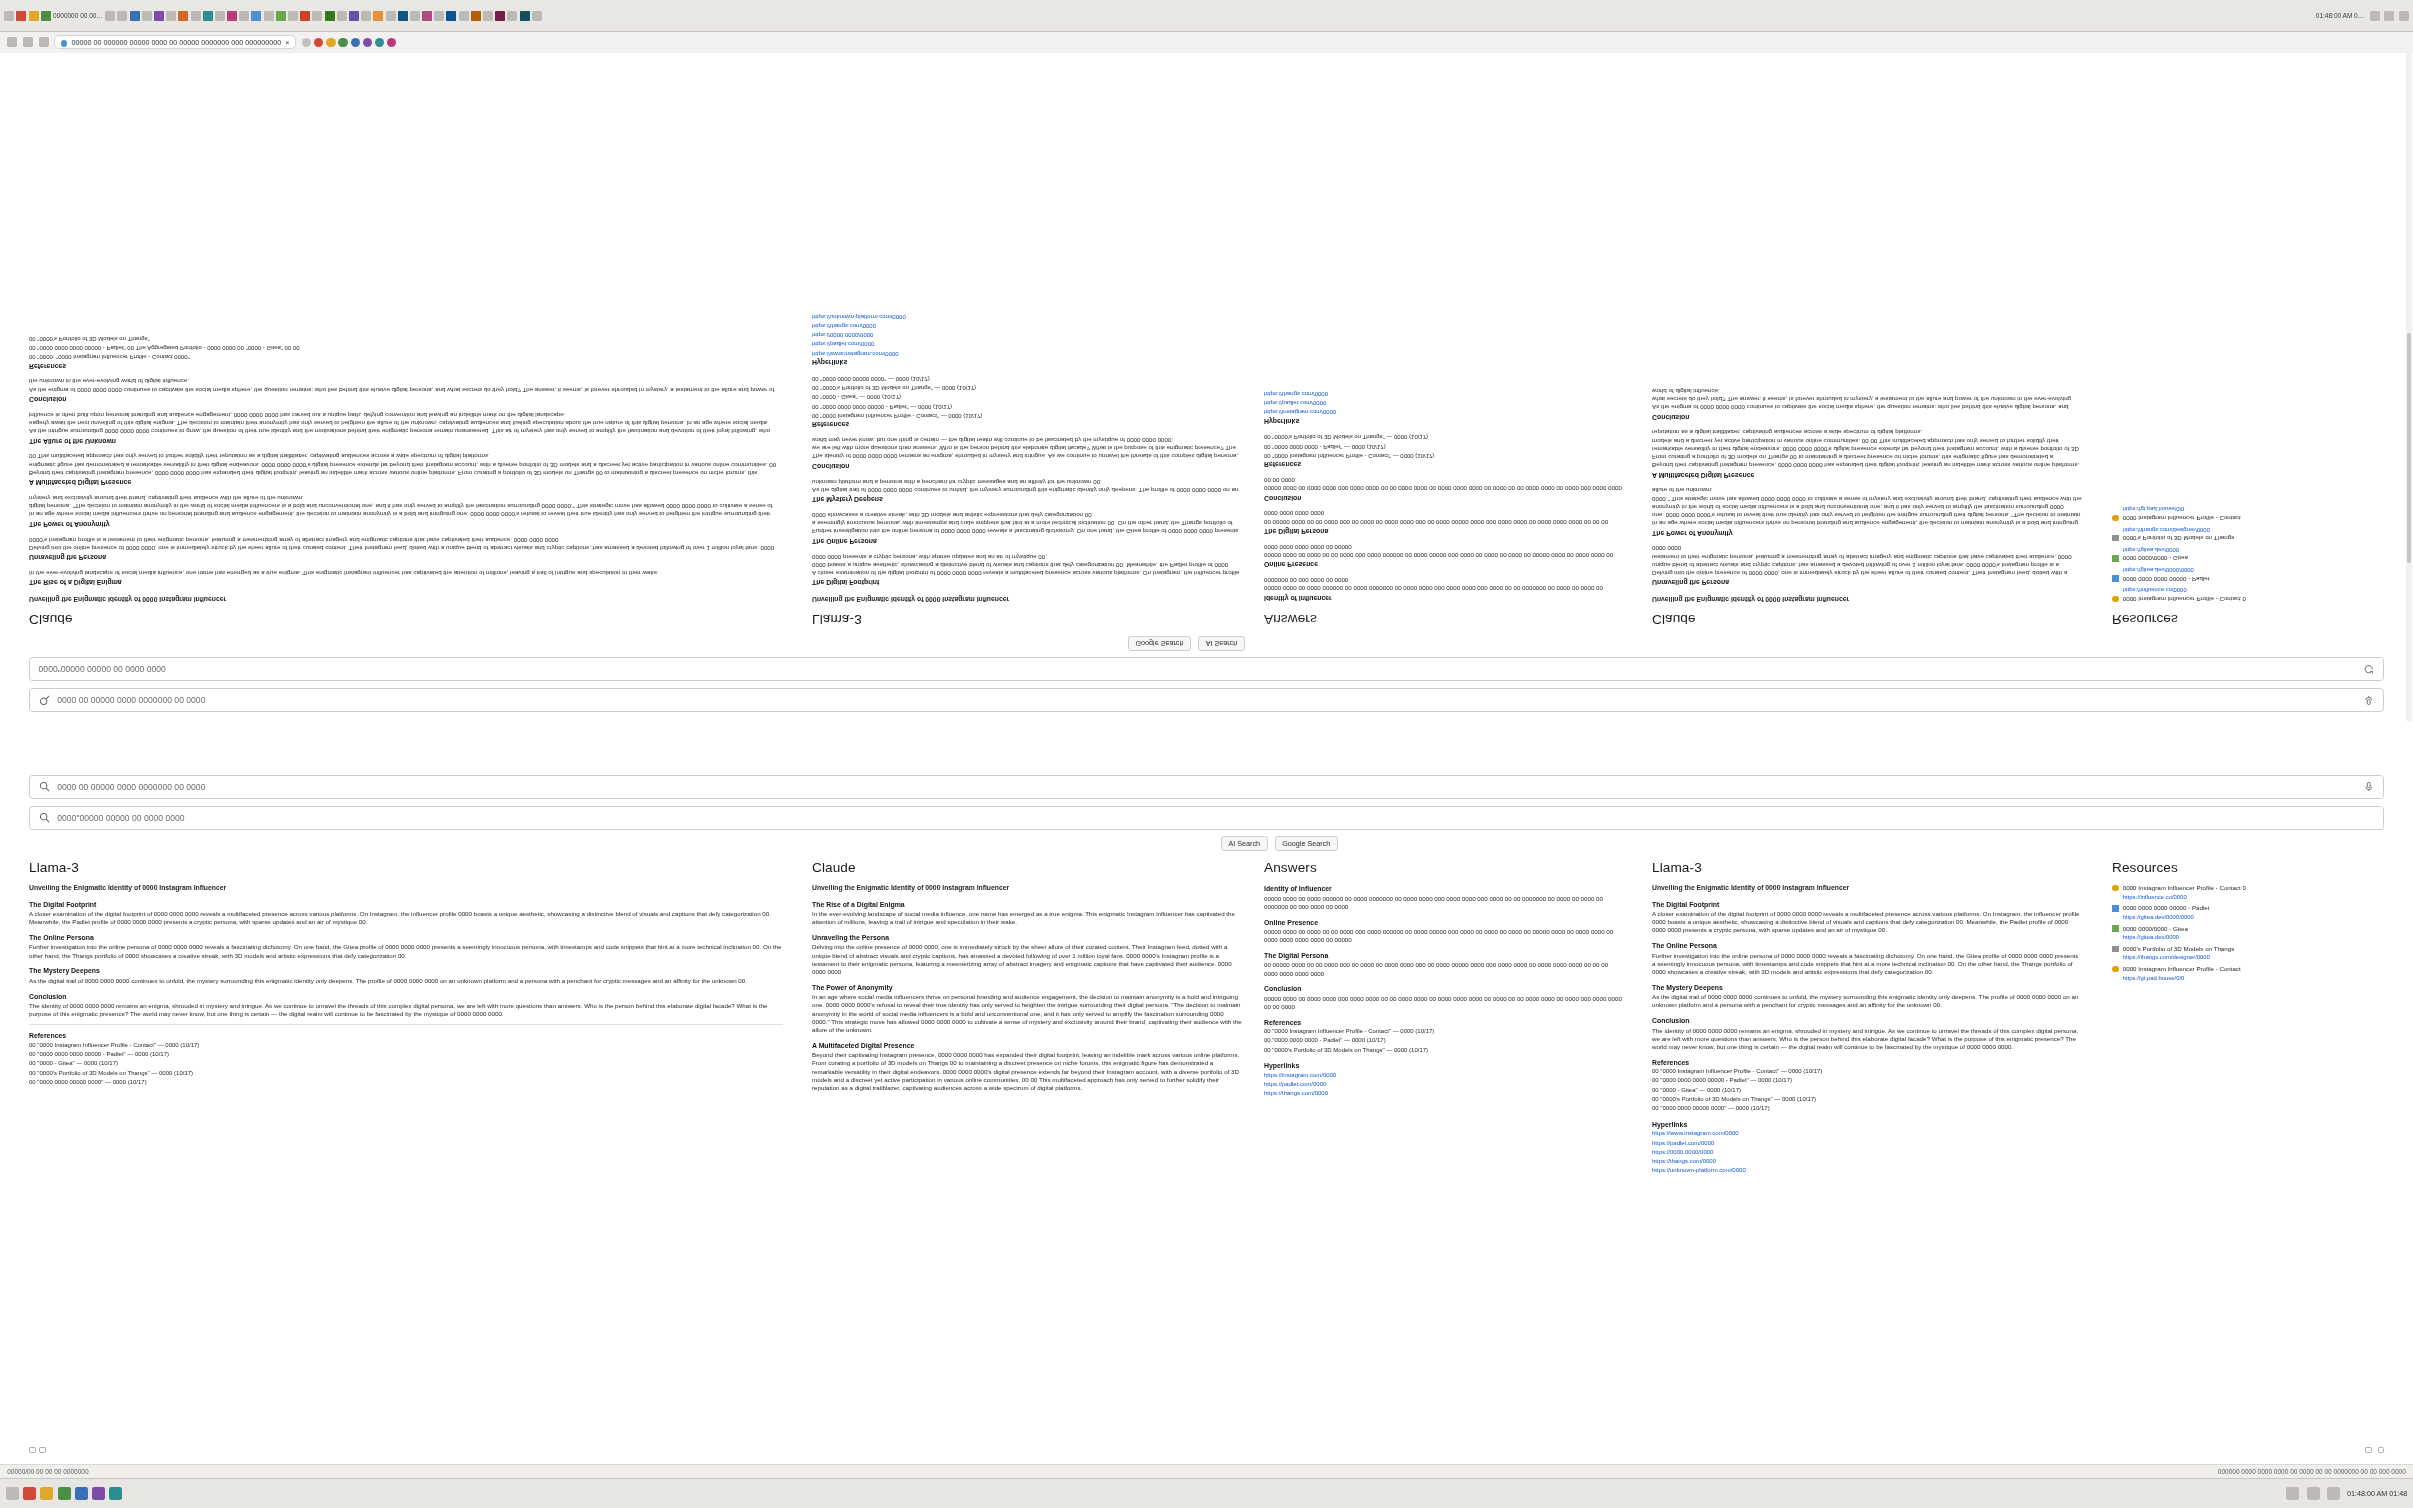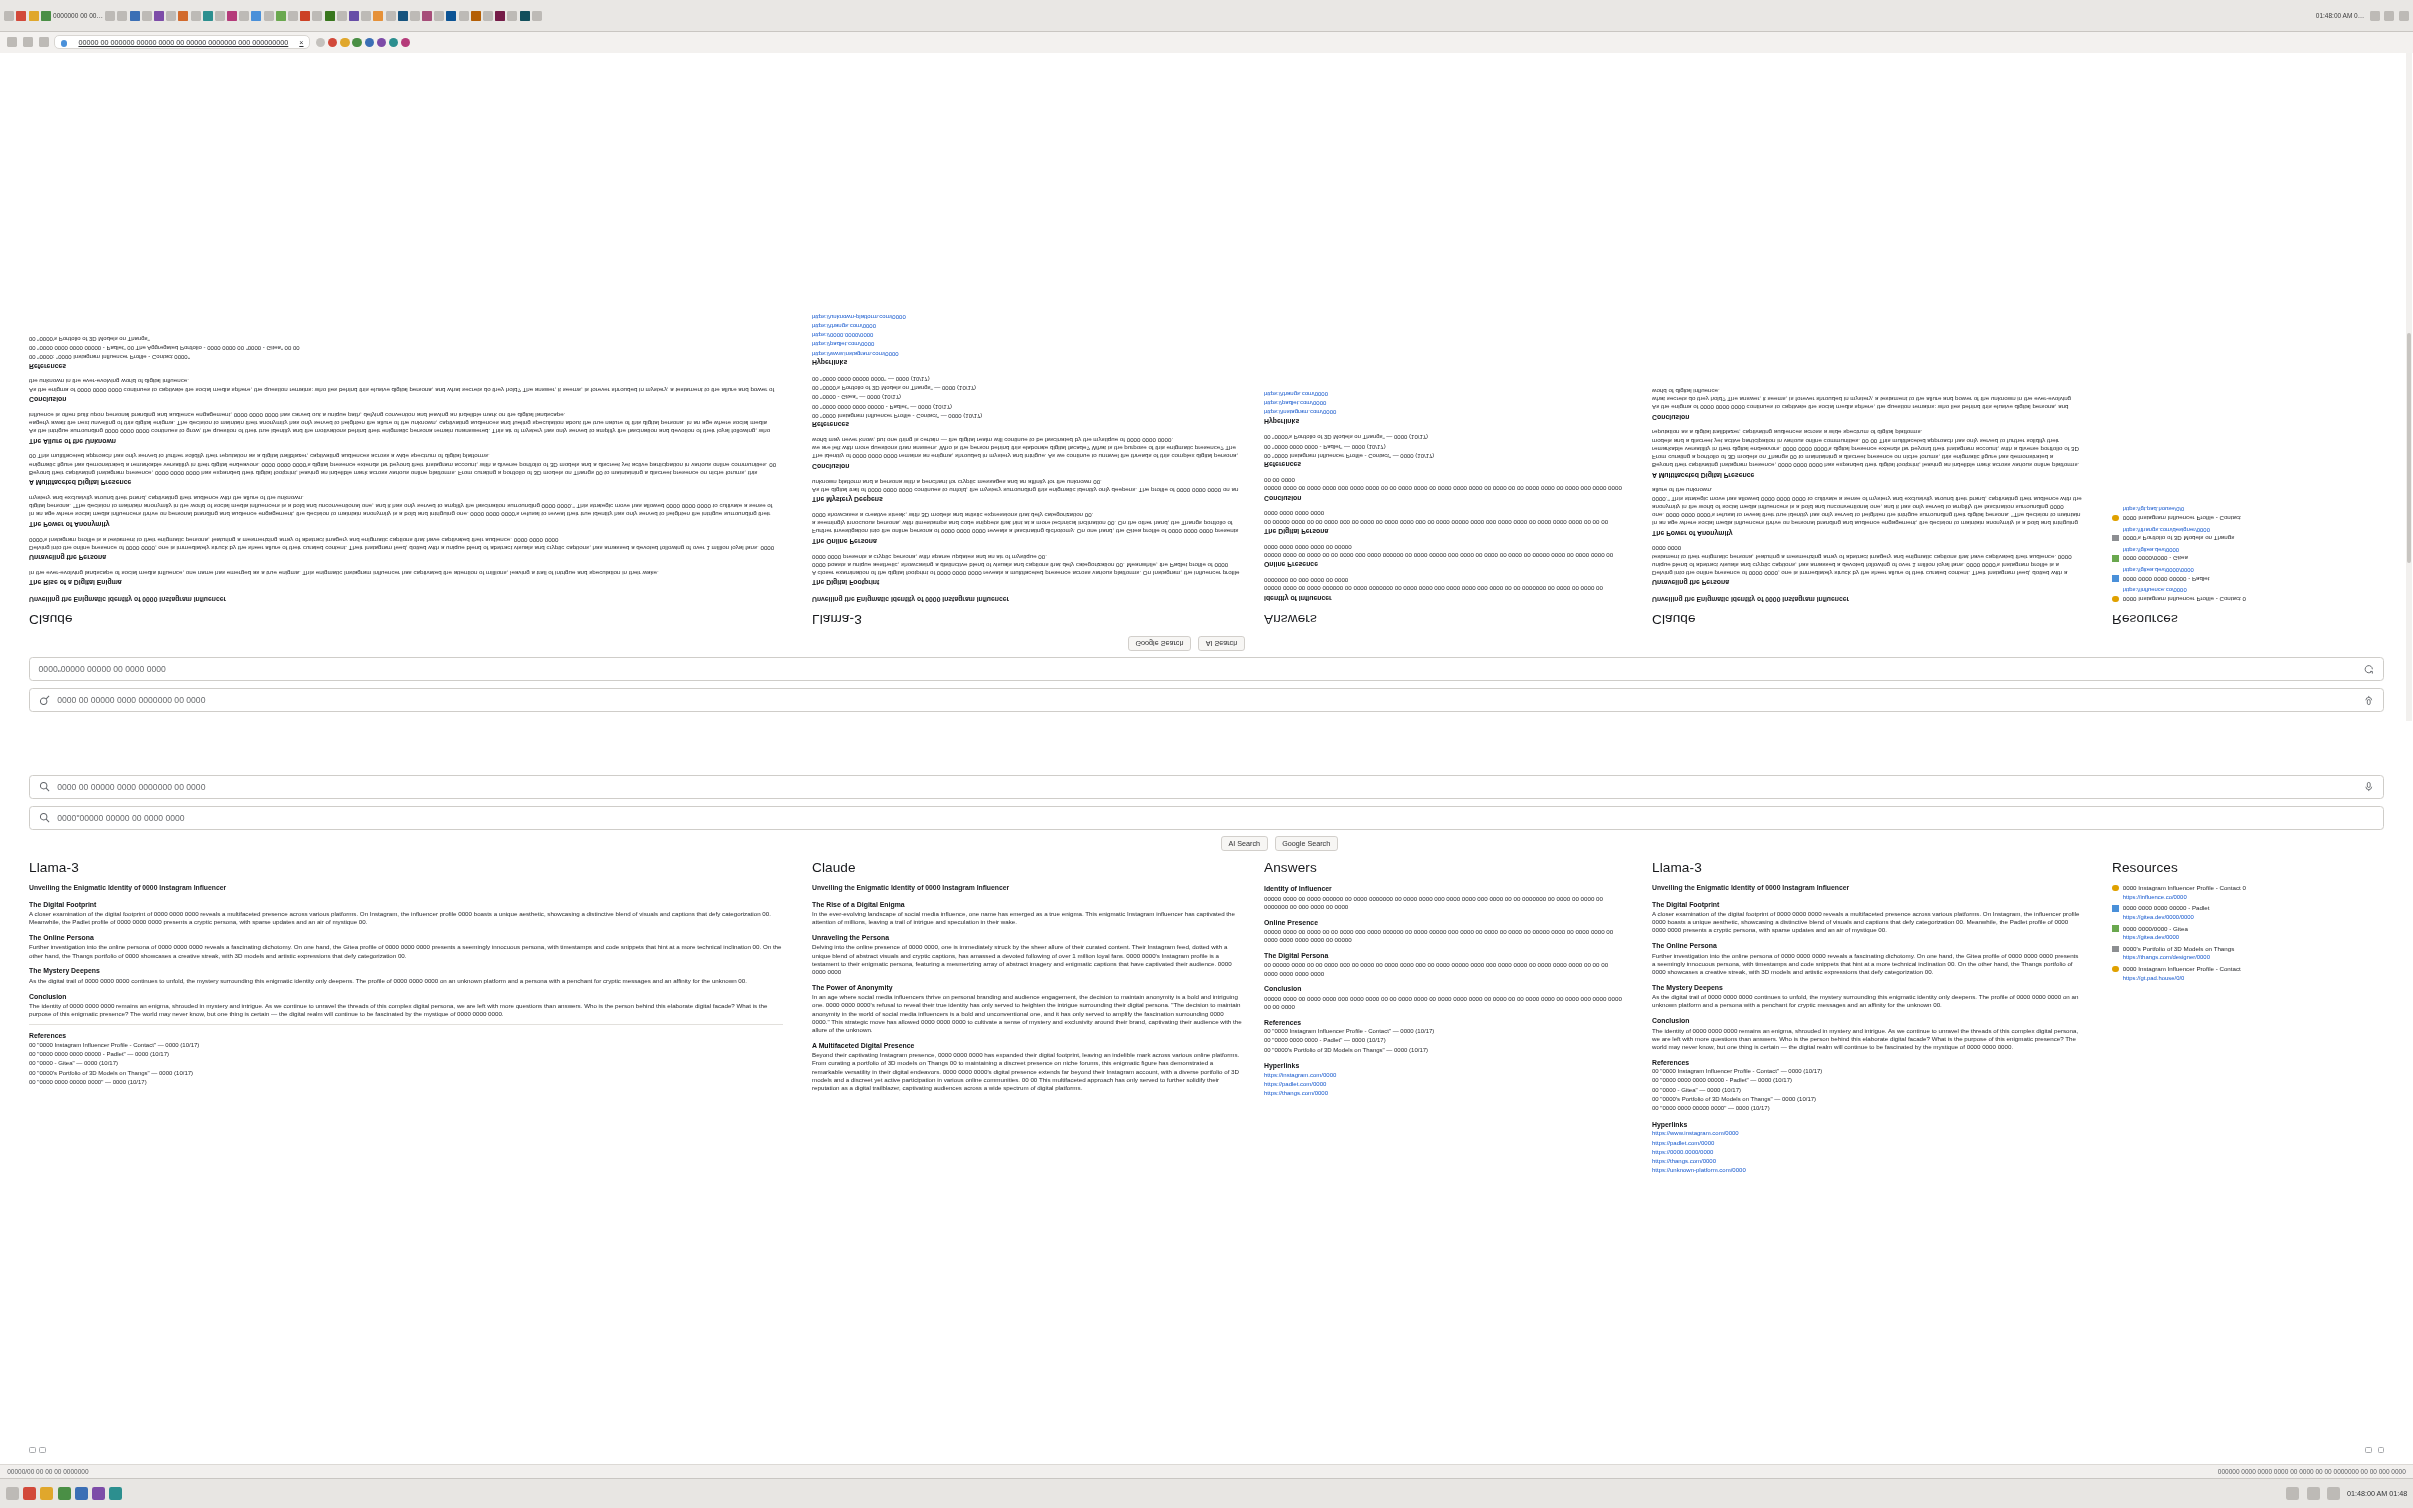--- a/index.html
+++ b/index.html
@@ -30,24 +30,24 @@
   }
   .chrome-right { margin-left:auto; display:flex; align-items:center; gap:4.3px; }
 
   .subchrome {
     position:absolute; left:0; top:32px; width:2413px; height:21.5px;
     background:#f3f1ef; border-bottom:0.7px solid #d6d3cf;
     display:flex; align-items:center; gap:5.7px; padding:0 7.2px;
     font-size:7.2px; color:#45474a;
   }
   .tabpill {
-    display:flex; align-items:flex-end; gap:11px;
+    display:flex; align-items:flex-end; gap:4px;
     background:#ffffff; border:0.7px solid #d9d6d2; border-radius:5px;
     padding:1.4px 5.7px; font-size:7.2px; color:#2f3033; max-width:316px;
-    overflow:hidden; white-space:nowrap; text-overflow:ellipsis;text-decoration:underline;
+    overflow:hidden; white-space:nowrap; text-overflow:ellipsis;
   }
   .circlerow { display:flex; gap:2.9px; align-items:center; }
   .circ { width:9.3px; height:9.3px; border-radius:50%; background:#c4c1bd; }
 
   
   .taskbar {
     position:absolute; left:0; bottom:0; width:2413px; height:30px;
     background:#e8e6e3; border-top:0.7px solid #c9c6c2;
     display:flex; align-items:center; gap:4.3px; padding:0 5.7px;
   }

